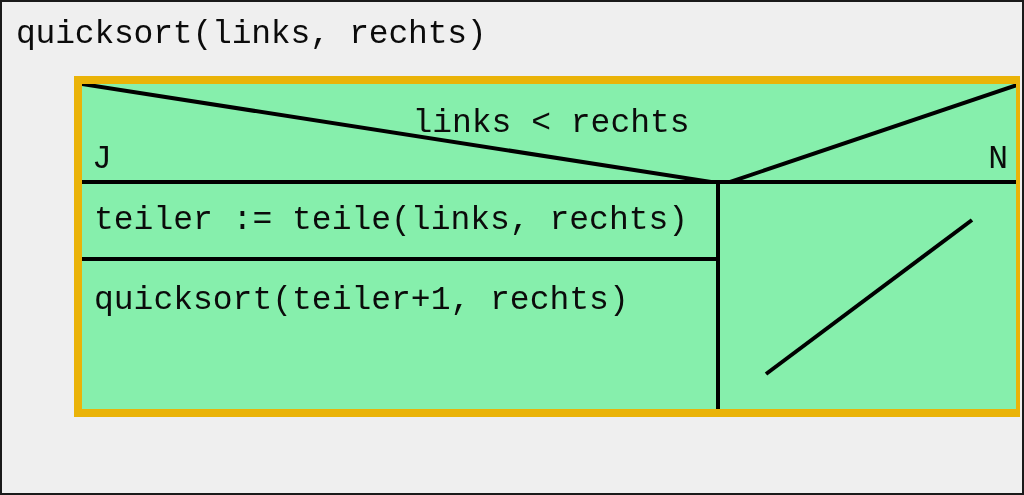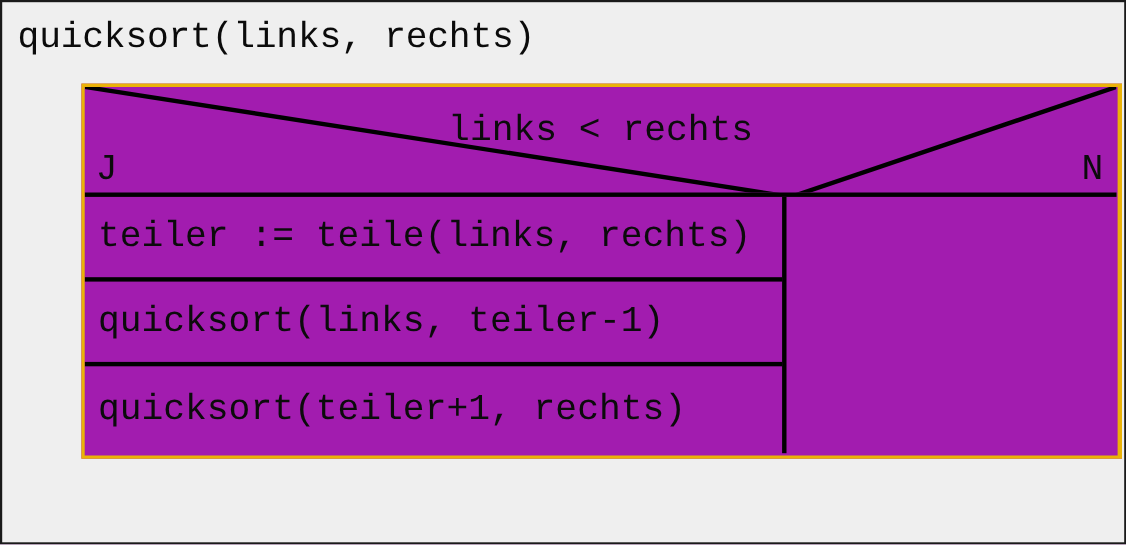--- a/index.html
+++ b/index.html
@@ -36,22 +36,22 @@
     letter-spacing: -0.2px;
   }
   
   .struct-box {
     position: absolute;
     left: 74px;
     top: 76px;
     width: 946px;
     height: 341px;
     box-sizing: border-box;
-    background: #a21caf;
-    border: 3px solid #eab308;
+    background: #86efac;
+    border: 8px solid #eab308;
     border-right-width: 4px;
     overflow: hidden;
   }
   
   .decision {
     position: absolute;
     left: 0;
     top: 0;
     width: 938px;
     height: 100px;
@@ -87,21 +87,21 @@
   .branch-label.no  { right: 12px; top: 58px; }
 
   
   .branches {
     position: absolute;
     left: 0;
     top: 100px;
     width: 938px;
     height: 233px;
     display: flex;
-    flex-direction: column;
+    flex-direction: row;
   }
   .branch-yes {
     width: 638px;
     box-sizing: border-box;
     border-right: 4px solid #000000;
     display: flex;
     flex-direction: column;
   }
   .branch-no {
     flex: 1 1 auto;
@@ -149,21 +149,20 @@
       </svg>
       <div class="condition-text">links &lt; rechts</div>
       <div class="branch-label yes">J</div>
       <div class="branch-label no">N</div>
     </div>
 
     <div class="branches">
 
       <div class="branch-yes">
         <div class="stmt">teiler := teile(links, rechts)</div>
-        <div class="stmt">quicksort(links, teiler-1)</div>
         <div class="stmt">quicksort(teiler+1, rechts)</div>
       </div>
 
       <div class="branch-no">
         <svg class="empty-mark" width="300" height="233" viewBox="0 0 300 233">
           <line x1="46" y1="190" x2="252" y2="36" stroke="#000000" stroke-width="4"></line>
         </svg>
       </div>
 
     </div>

